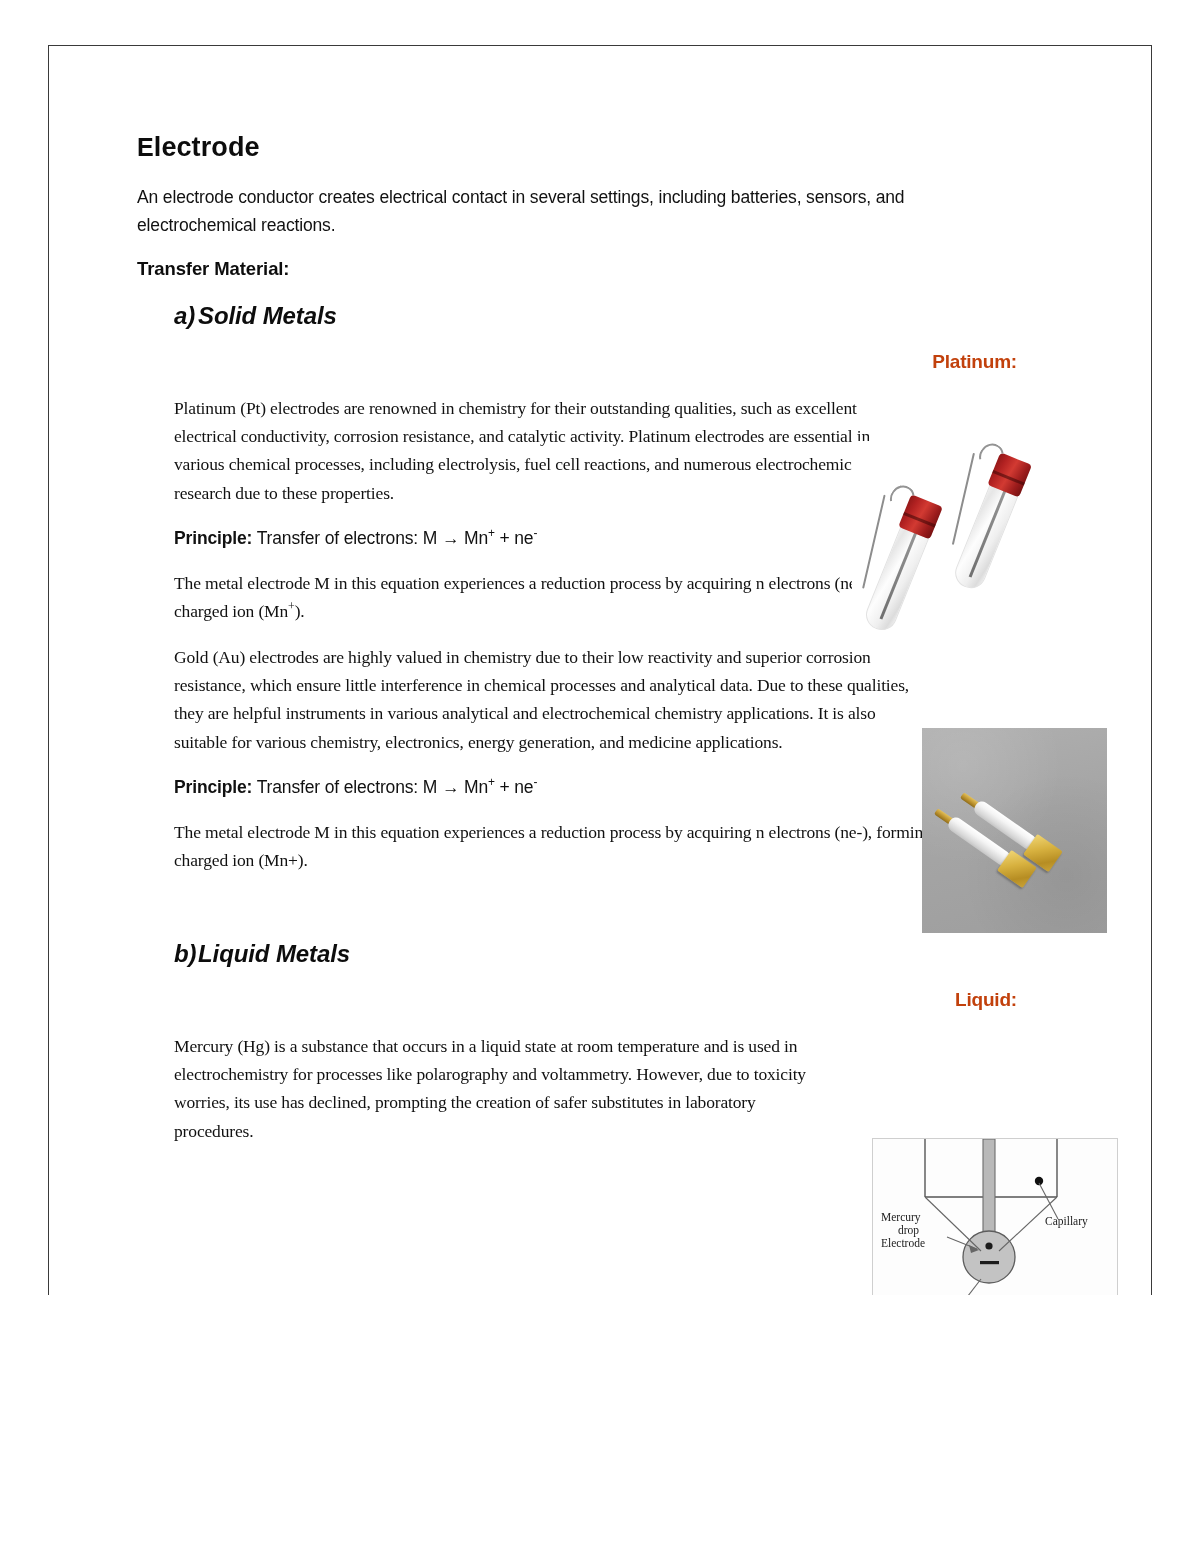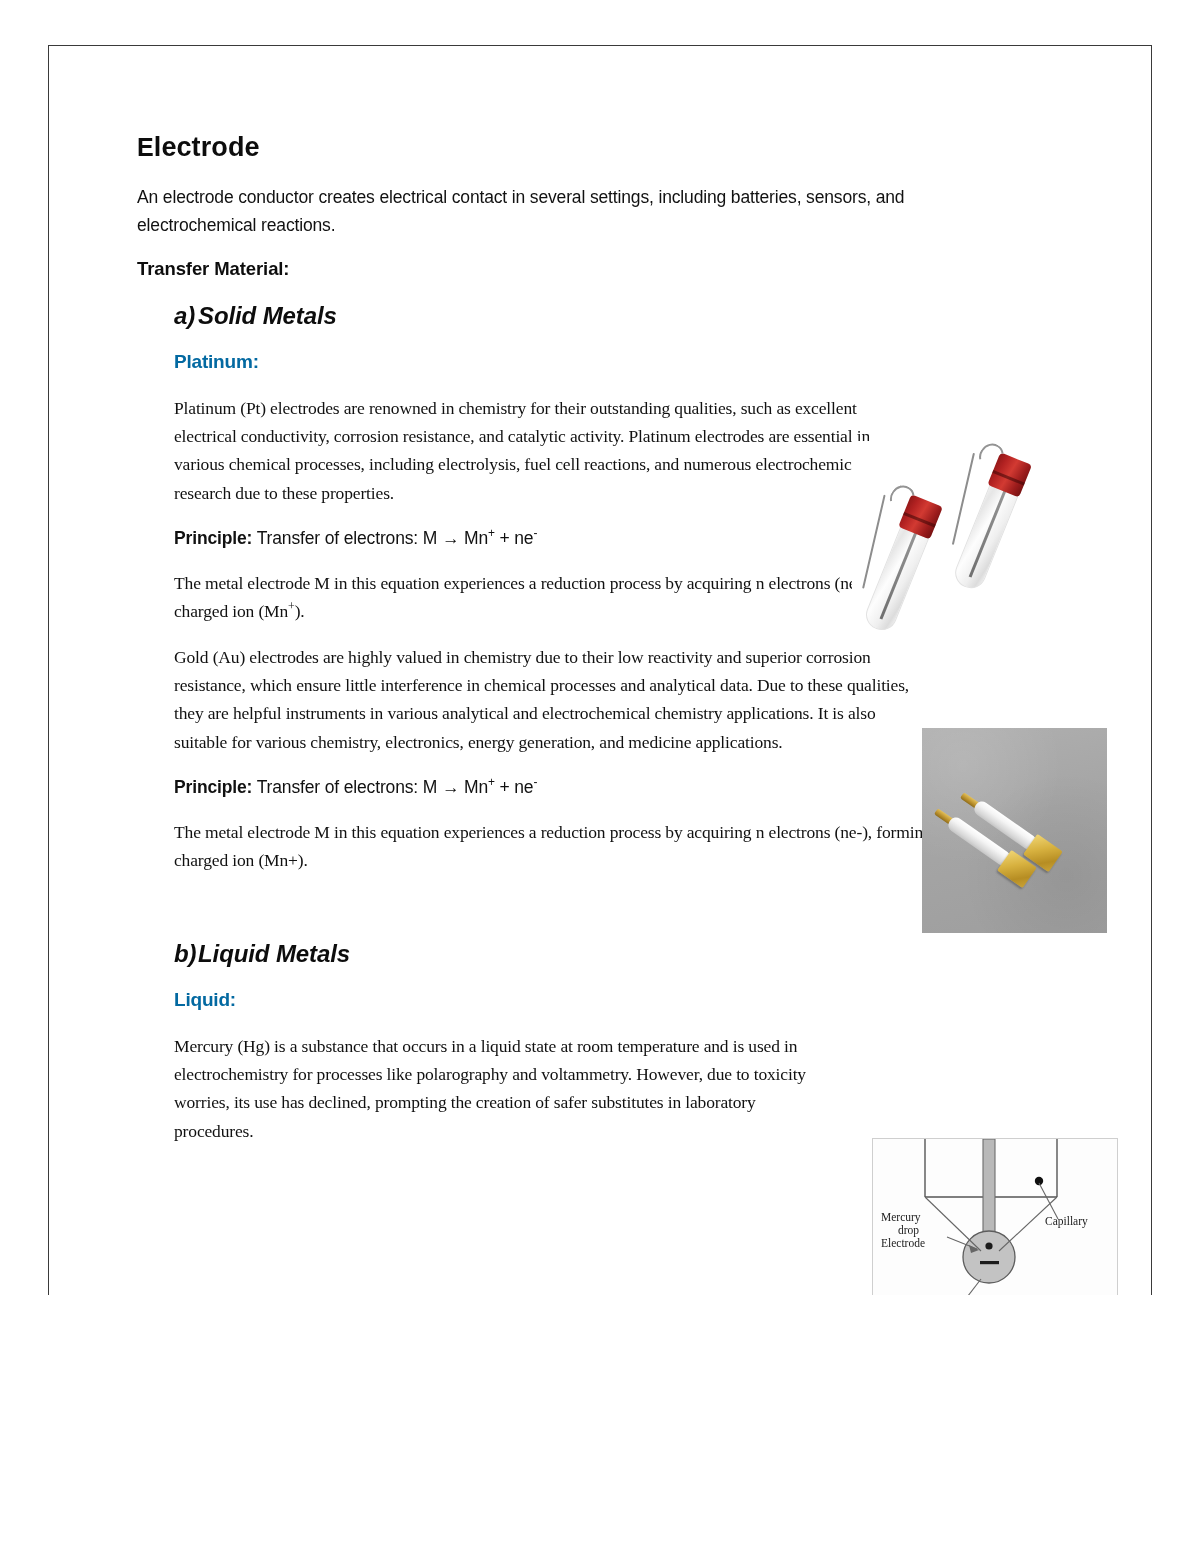--- a/index.html
+++ b/index.html
@@ -81,25 +81,26 @@
     padding-left: 37px;
     line-height: 1.3;
     letter-spacing: -0.1px;
     font-style: italic;
   }
   .list-item .marker { display: inline-block; min-width: 24px; }
 
   .sub-head {
     font-size: 19px;
     font-weight: 700;
-    color: #0369a1;
+    color: #c2410c;
     margin: 0 0 19px 0;
     padding-left: 37px;
     line-height: 1.3;
     letter-spacing: -0.2px;
+    text-align: right;
   }
 
   .indent {
     padding-left: 37px;
     font-family: Liberation Serif, serif;
   }
 
   .principle-line {
     font-size: 17.5px;
     line-height: 1.6;

